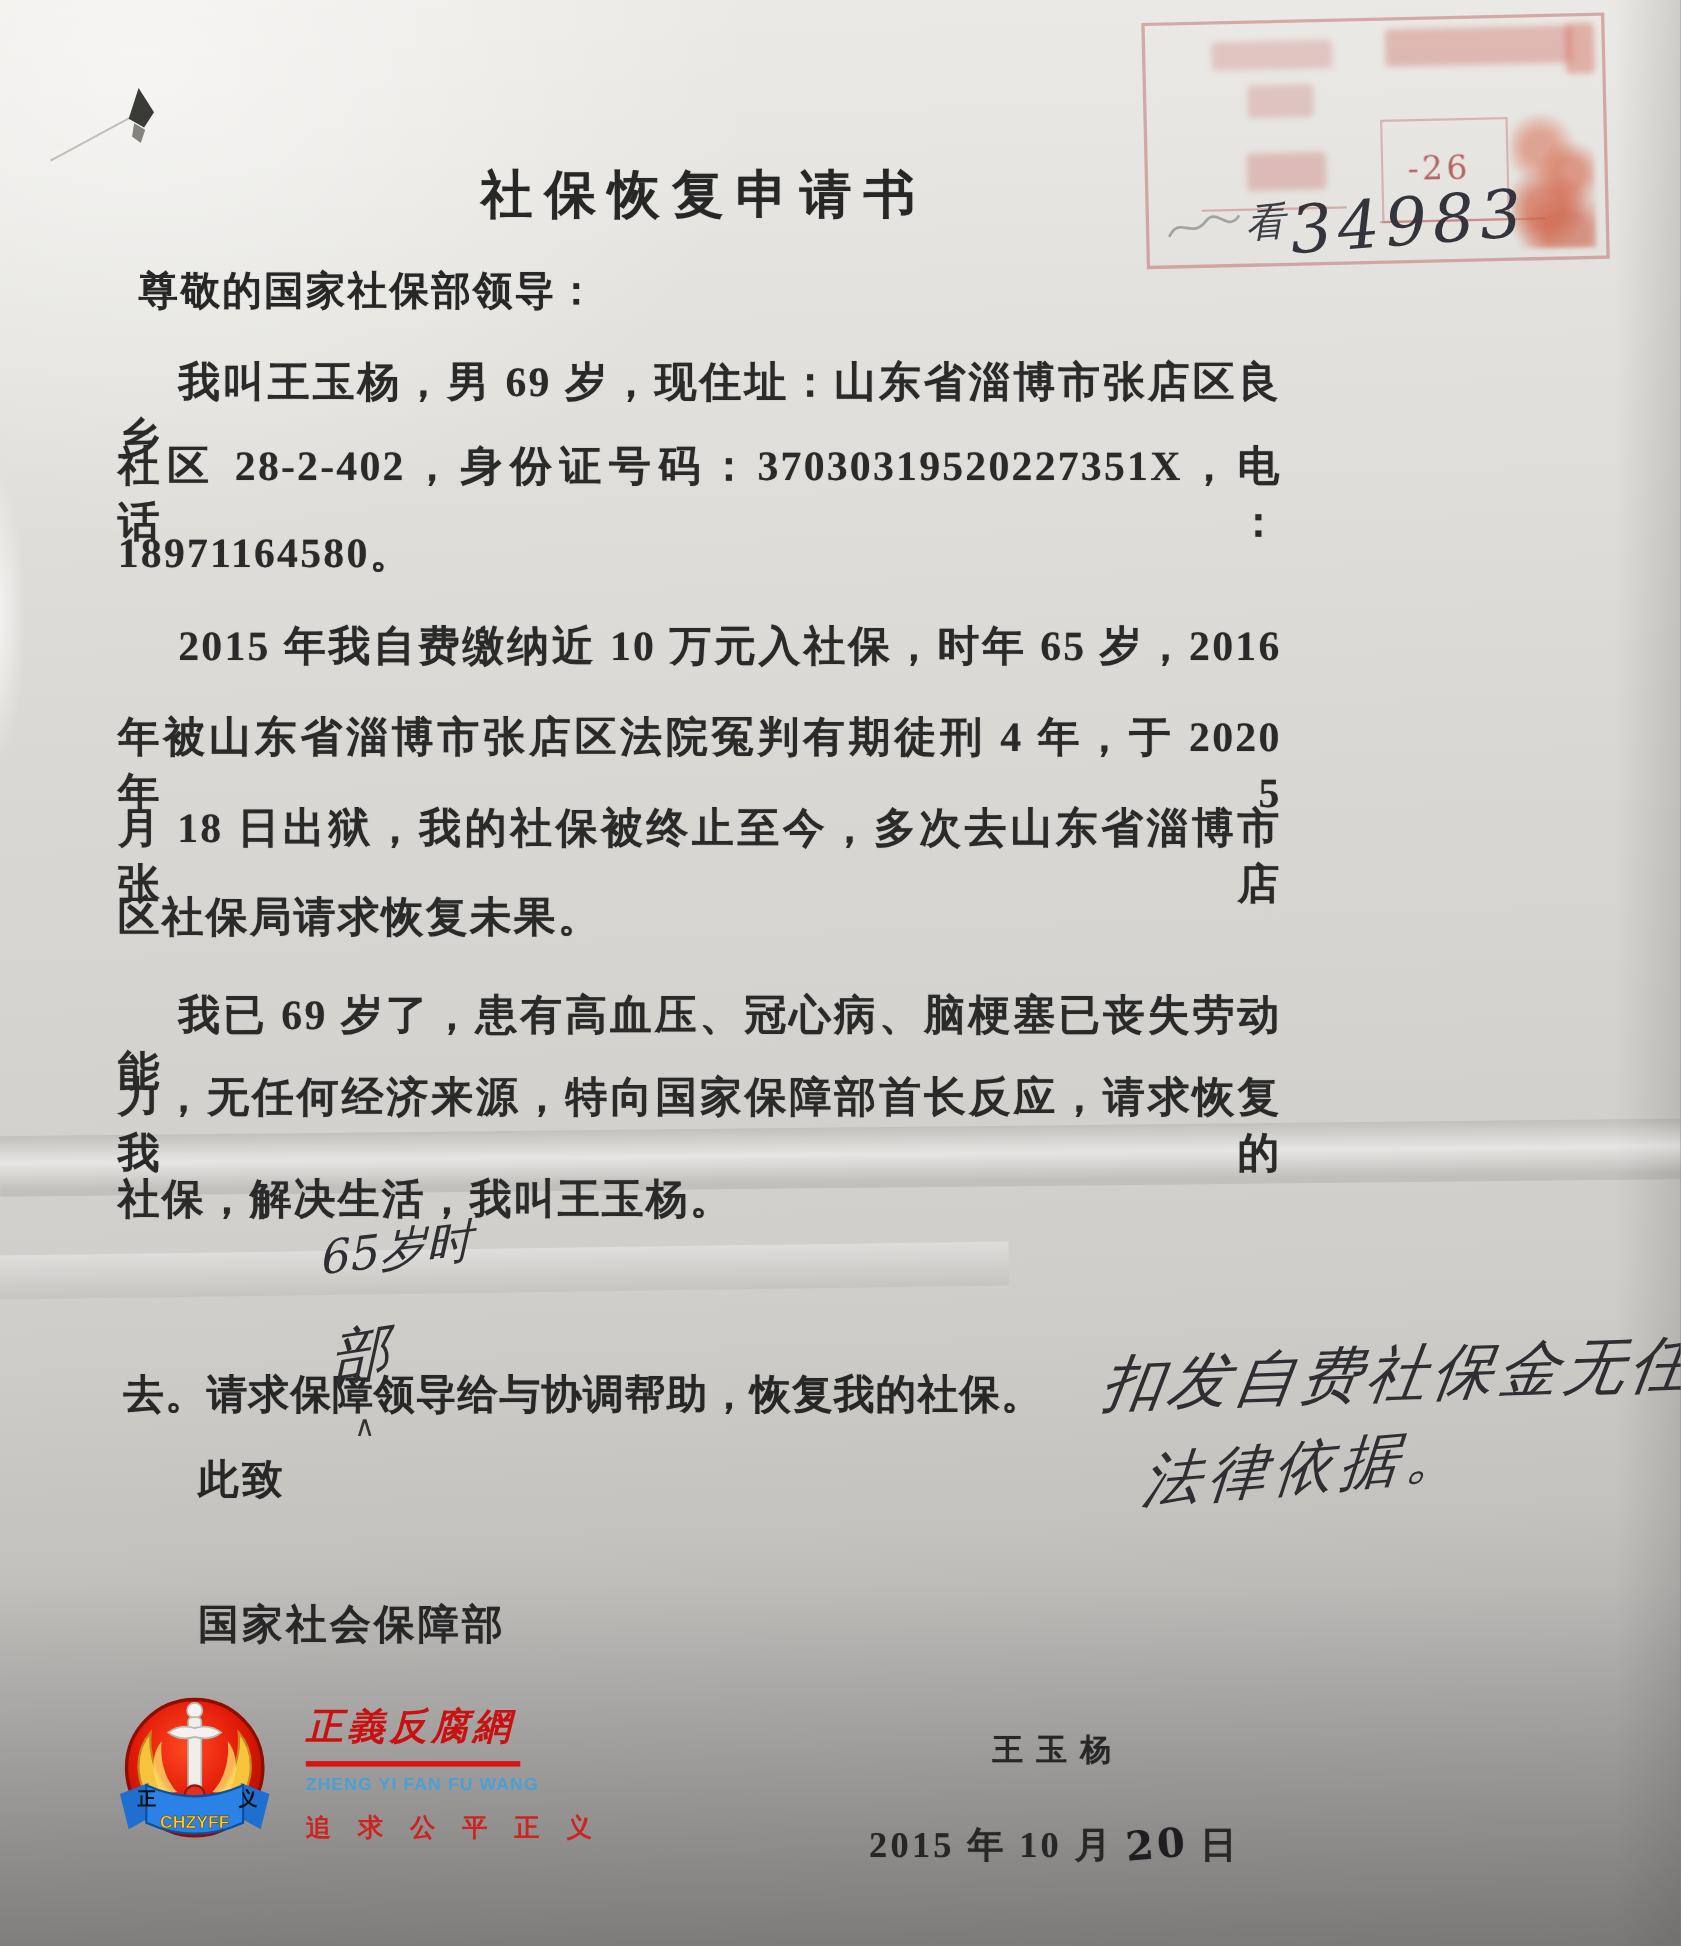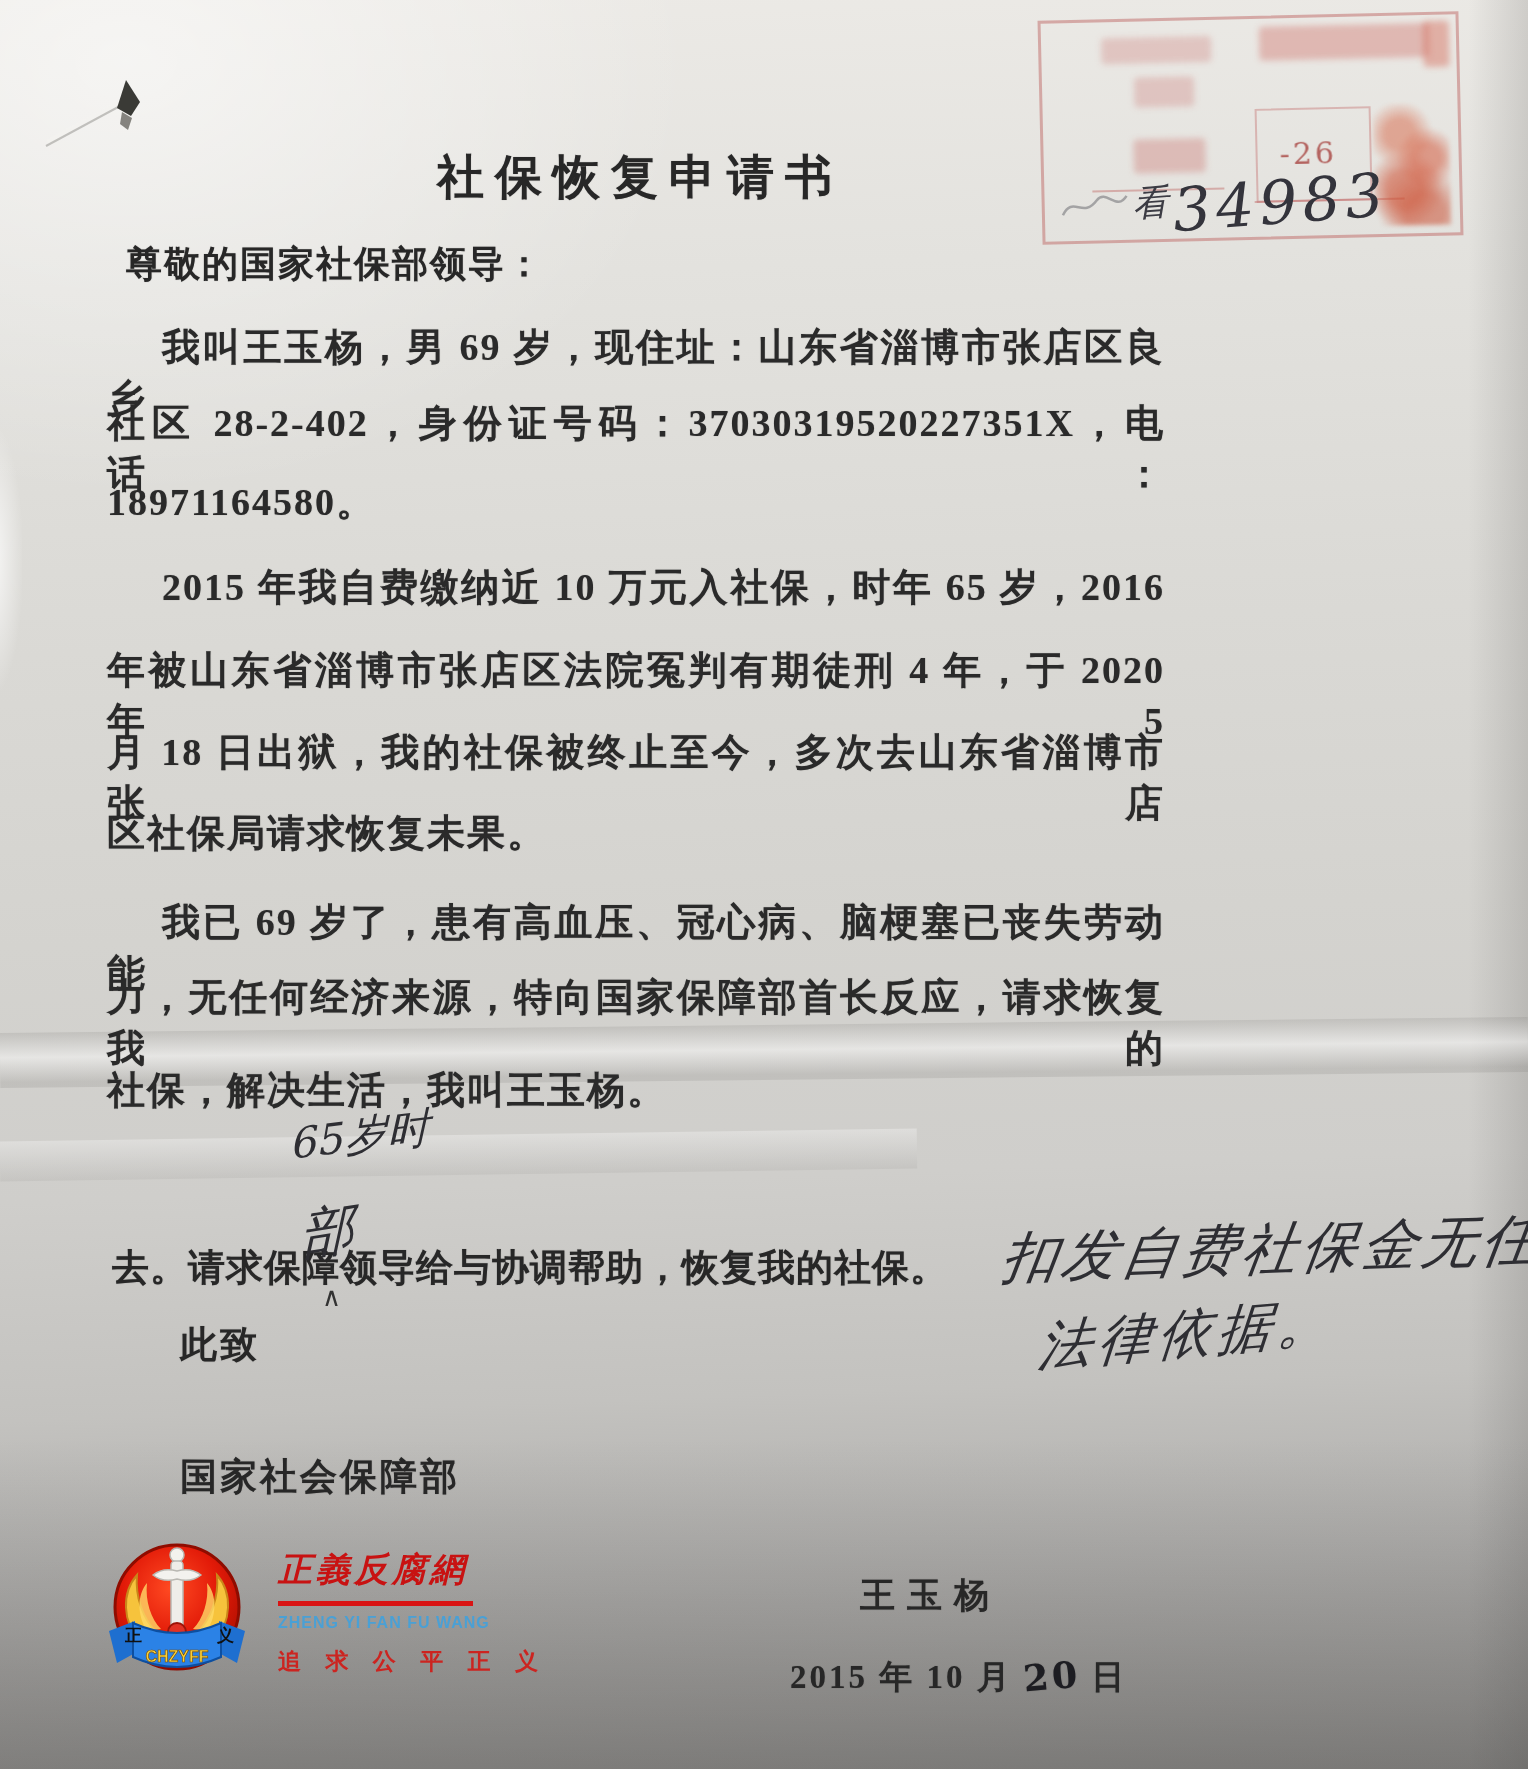--- a/index.html
+++ b/index.html
@@ -24,21 +24,21 @@
   .doc-title{left:330px;top:146px;width:620px;text-align:center;font-size:47px;font-weight:700;letter-spacing:11px;}
   .salutation{left:126px;top:240px;font-size:36px;font-weight:700;letter-spacing:2px;}
   .bline{position:absolute;left:107px;width:1058px;font-size:38px;font-weight:700;letter-spacing:2px;color:#2a2a2a;text-shadow:0 0 1px rgba(40,40,40,.4);}
   .bline.just{text-align:justify;text-align-last:justify;text-justify:inter-character;}
   .bline.indent{text-indent:55px;}
   .amended{left:150px;top:1152px;font-size:38px;font-weight:600;letter-spacing:0;white-space:nowrap;width:1378px;overflow:hidden;}
   .redact-blob{display:inline-block;width:74px;height:48px;margin:0 4px -8px 4px;background:#1d1d1d;border-radius:40% 55% 45% 60%;transform:rotate(-4deg);box-shadow:8px 26px 0 -14px #222,-4px 20px 0 -12px #1a1a1a;}
   .request-line{left:112px;top:1243px;font-size:37px;font-weight:700;letter-spacing:1px;white-space:nowrap;}
   .closing-salute{left:180px;top:1320px;font-size:37px;font-weight:700;letter-spacing:3px;}
   .recipient{left:180px;top:1452px;font-size:37px;font-weight:700;letter-spacing:3px;}
-  .signature{left:860px;top:1572px;font-size:35px;font-weight:700;letter-spacing:12px;}
+  .signature{left:902px;top:1572px;font-size:28px;font-weight:700;letter-spacing:12px;}
   .dateline{left:790px;top:1655px;font-size:33px;font-weight:700;letter-spacing:3px;white-space:nowrap;}
   .date-day{font-family:"DejaVu Serif",serif;font-weight:700;color:#1d1d22;display:inline-block;transform:rotate(-5deg) scale(1.1);margin:0 2px;}
 
   
   .hand{position:absolute;font-family:"DejaVu Serif","Liberation Serif",serif;font-style:italic;color:#2e2e33;}
   .hw-above{left:292px;top:1108px;font-size:42px;transform:rotate(-7deg) skewX(-6deg);}
   .hw-below{left:300px;top:1196px;font-size:54px;transform:rotate(-9deg) skewX(-8deg);}
   .hw-caret{left:322px;top:1282px;font-size:26px;font-style:normal;color:#333;}
   .hw-margin1{left:1002px;top:1212px;font-size:56px;letter-spacing:4px;white-space:nowrap;transform:rotate(-2deg) skewX(-10deg);}
   .hw-margin2{left:1038px;top:1298px;font-size:54px;letter-spacing:6px;white-space:nowrap;transform:rotate(-5deg) skewX(-10deg);}

